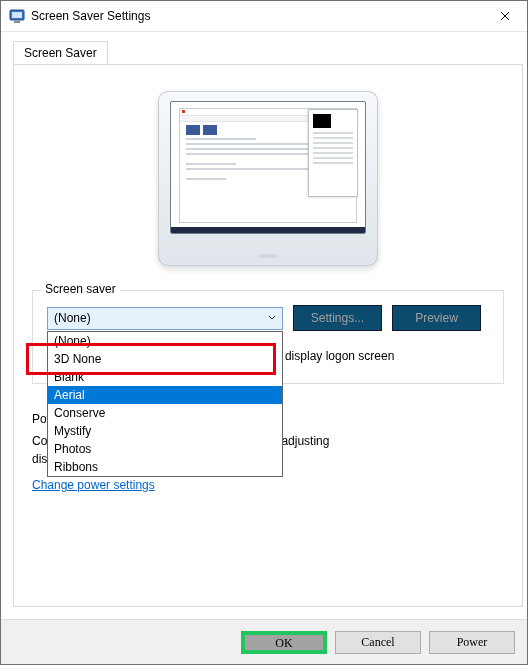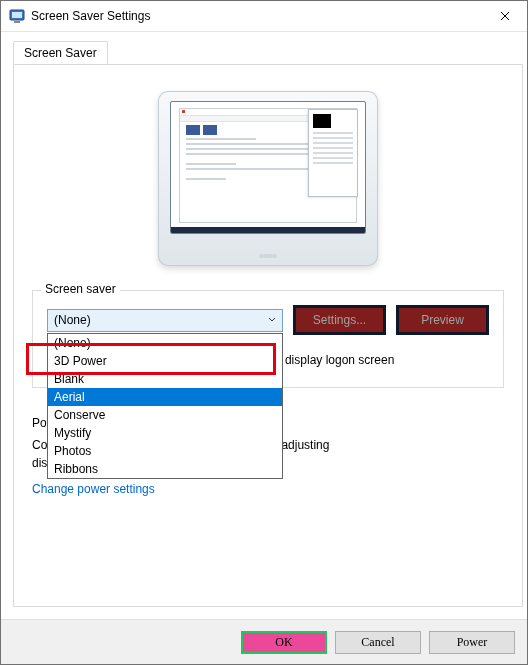--- a/index.html
+++ b/index.html
@@ -29,40 +29,40 @@
   .monitor .sidepanel .sq{width:18px;height:14px;background:#000;margin:4px}
   .monitor .sidepanel .sline{height:2px;background:#d6dbe0;margin:3px 4px}
   .monitor .red{background:#c33}
   .monitor .btn{position:absolute;bottom:8px;left:50%;width:18px;height:4px;background:#cfd7df;border-radius:2px;transform:translateX(-50%)}
   
   .fieldset{border:1px solid #dcdcdc;padding:14px 14px 16px 14px;position:relative;margin-top:6px}
   .legend{position:absolute;top:-9px;left:8px;background:#fff;padding:0 4px;font-size:12px}
   .row{display:flex;align-items:center;gap:10px}
   .combo{width:236px;height:23px;border:1px solid #7a9fd4;background:#e5f1fb;display:flex;align-items:center;padding:0 6px;box-sizing:border-box;position:relative;cursor:pointer}
   .combo .chev{margin-left:auto}
-  .btn-std{width:87px;height:24px;border:3px solid #0f172a;background:#7f1d1d;color:#a0a0a0;display:flex;align-items:center;justify-content:center;font-size:12px;cursor:default}
+  .btn-std{width:87px;height:24px;border:1px solid #0f172a;background:#0c4a6e;color:#a0a0a0;display:flex;align-items:center;justify-content:center;font-size:12px;cursor:default}
   .row2{margin-top:14px;display:flex;align-items:center;gap:6px;color:#000;font-size:12px}
   .spin{width:52px;height:22px;border:1px solid #b5b5b5;background:#fff;display:flex;align-items:center;padding:0 4px;box-sizing:border-box;position:relative}
   .spin .arrows{position:absolute;right:1px;top:1px;bottom:1px;width:16px;display:flex;flex-direction:column}
   .spin .arrows div{flex:1;border:1px solid #c8c8c8;background:#efefef;display:flex;align-items:center;justify-content:center}
   .chk{width:13px;height:13px;border:1px solid #8a8a8a;background:#fff}
   .pm{margin-top:28px}
   .pm .h{font-size:12px;margin-bottom:6px}
   .pm .p{font-size:12px;line-height:1.5}
-  .link{color:#0066cc;cursor:pointer}
+  .link{color:#0066cc;text-decoration:underline;cursor:pointer}
   
   .dropdown{position:absolute;top:23px;left:-1px;width:236px;border:1px solid #646464;background:#fff;z-index:10;box-sizing:border-box}
   .dropdown .opt{padding:2px 6px;font-size:12px;cursor:pointer;white-space:nowrap}
   .dropdown .opt.sel{background:#0078d7;color:#fff}
   
   .redbox{position:absolute;border:3px solid #e3000f;pointer-events:none;z-index:20}
   
   .btnbar{position:absolute;left:0;right:0;bottom:0;height:45px;background:#f0f0f0;border-top:1px solid #dfdfdf;display:flex;align-items:center;justify-content:flex-end;padding:0 12px;gap:8px;box-sizing:border-box}
   .btnbar button{width:86px;height:23px;border:1px solid #adadad;background:#e1e1e1;font:12px "Segoe UI";cursor:pointer}
-  .btnbar button.default{border:2px solid #22c55e;background:#ec4899}
+  .btnbar button.default{border:4px solid #22c55e;background:#a3a3a3}
   svg{display:block}
 </style>
 </head>
 <body>
 
 <div class="window">
 
   <div class="titlebar">
     <span class="icon">
       <svg width="16" height="16" viewBox="0 0 16 16">
@@ -128,21 +128,21 @@
           <div class="combo">
             <span>(None)</span>
             <span class="chev">
               <svg width="8" height="6" viewBox="0 0 8 6">
                   <path d="M1 1 L4 4 L7 1" fill="none" stroke="#333" stroke-width="1"></path>
                 </svg>
             </span>
 
             <div class="dropdown">
               <div class="opt">(None)</div>
-              <div class="opt">3D Power</div>
+              <div class="opt">3D None</div>
               <div class="opt">Blank</div>
               <div class="opt sel">Aerial</div>
               <div class="opt">Conserve</div>
               <div class="opt">Mystify</div>
               <div class="opt">Photos</div>
               <div class="opt">Ribbons</div>
             </div>
           </div>
           <div class="btn-std">Settings...</div>
           <div class="btn-std">Preview</div>

